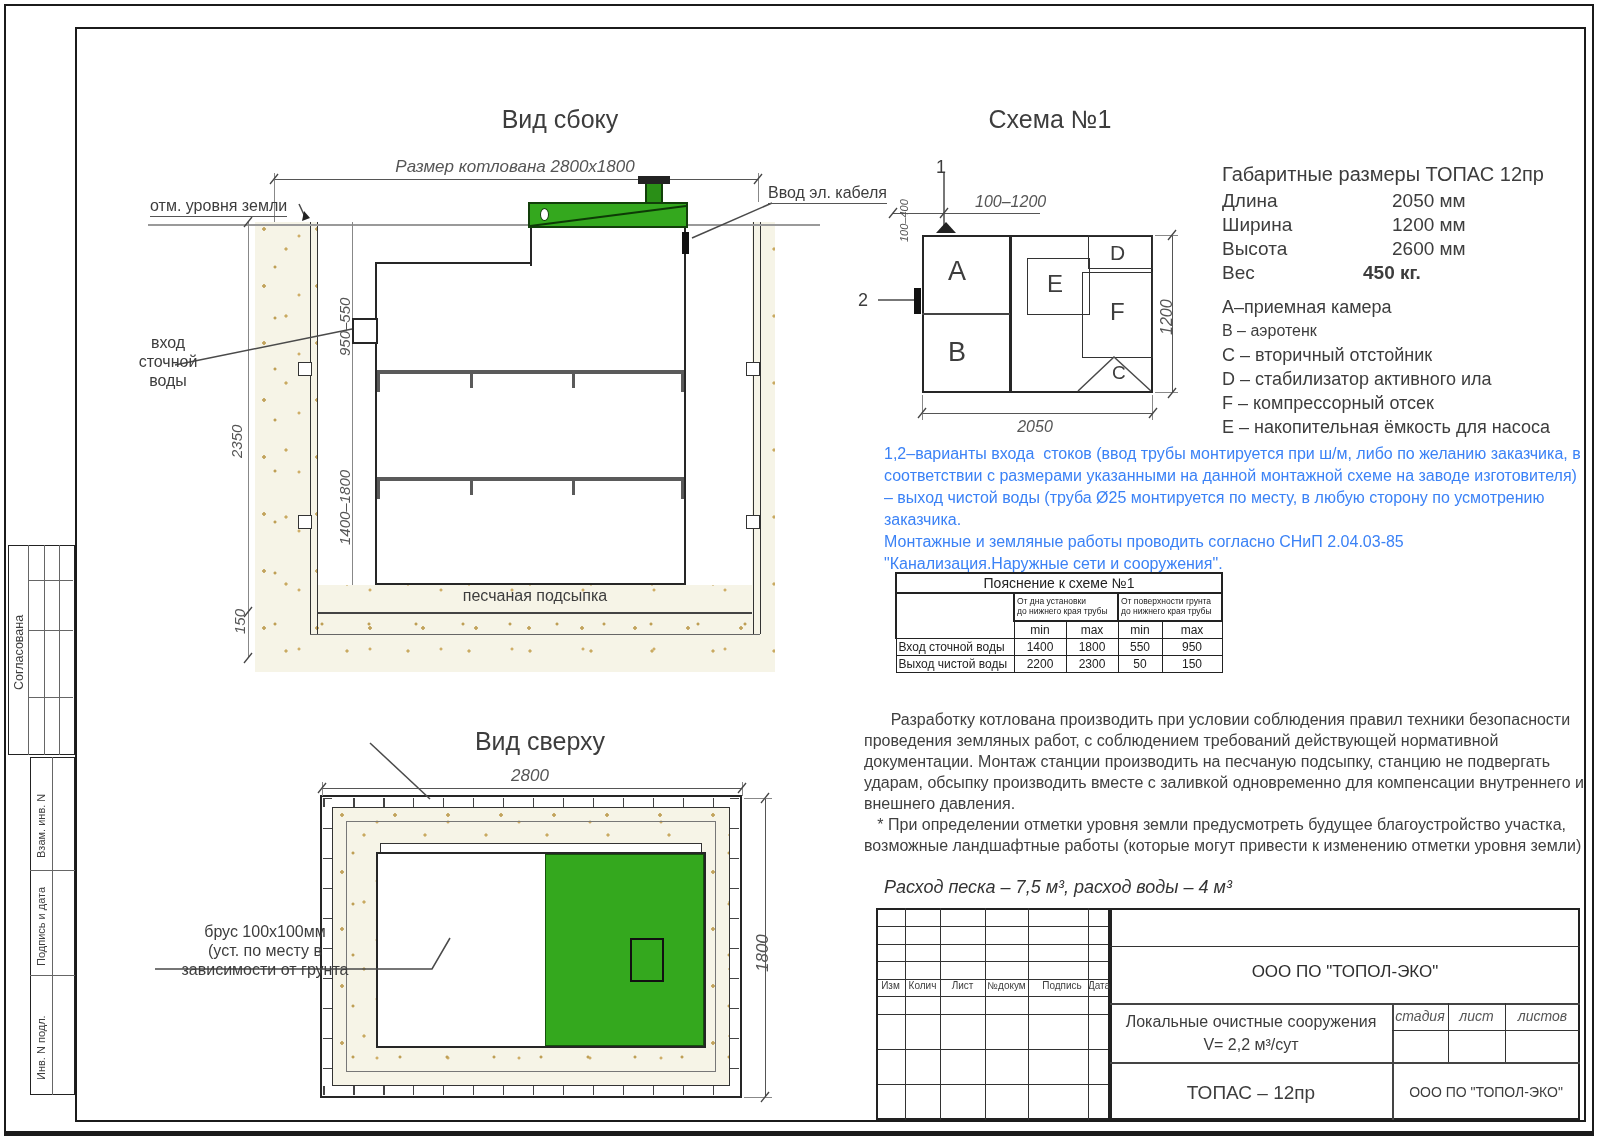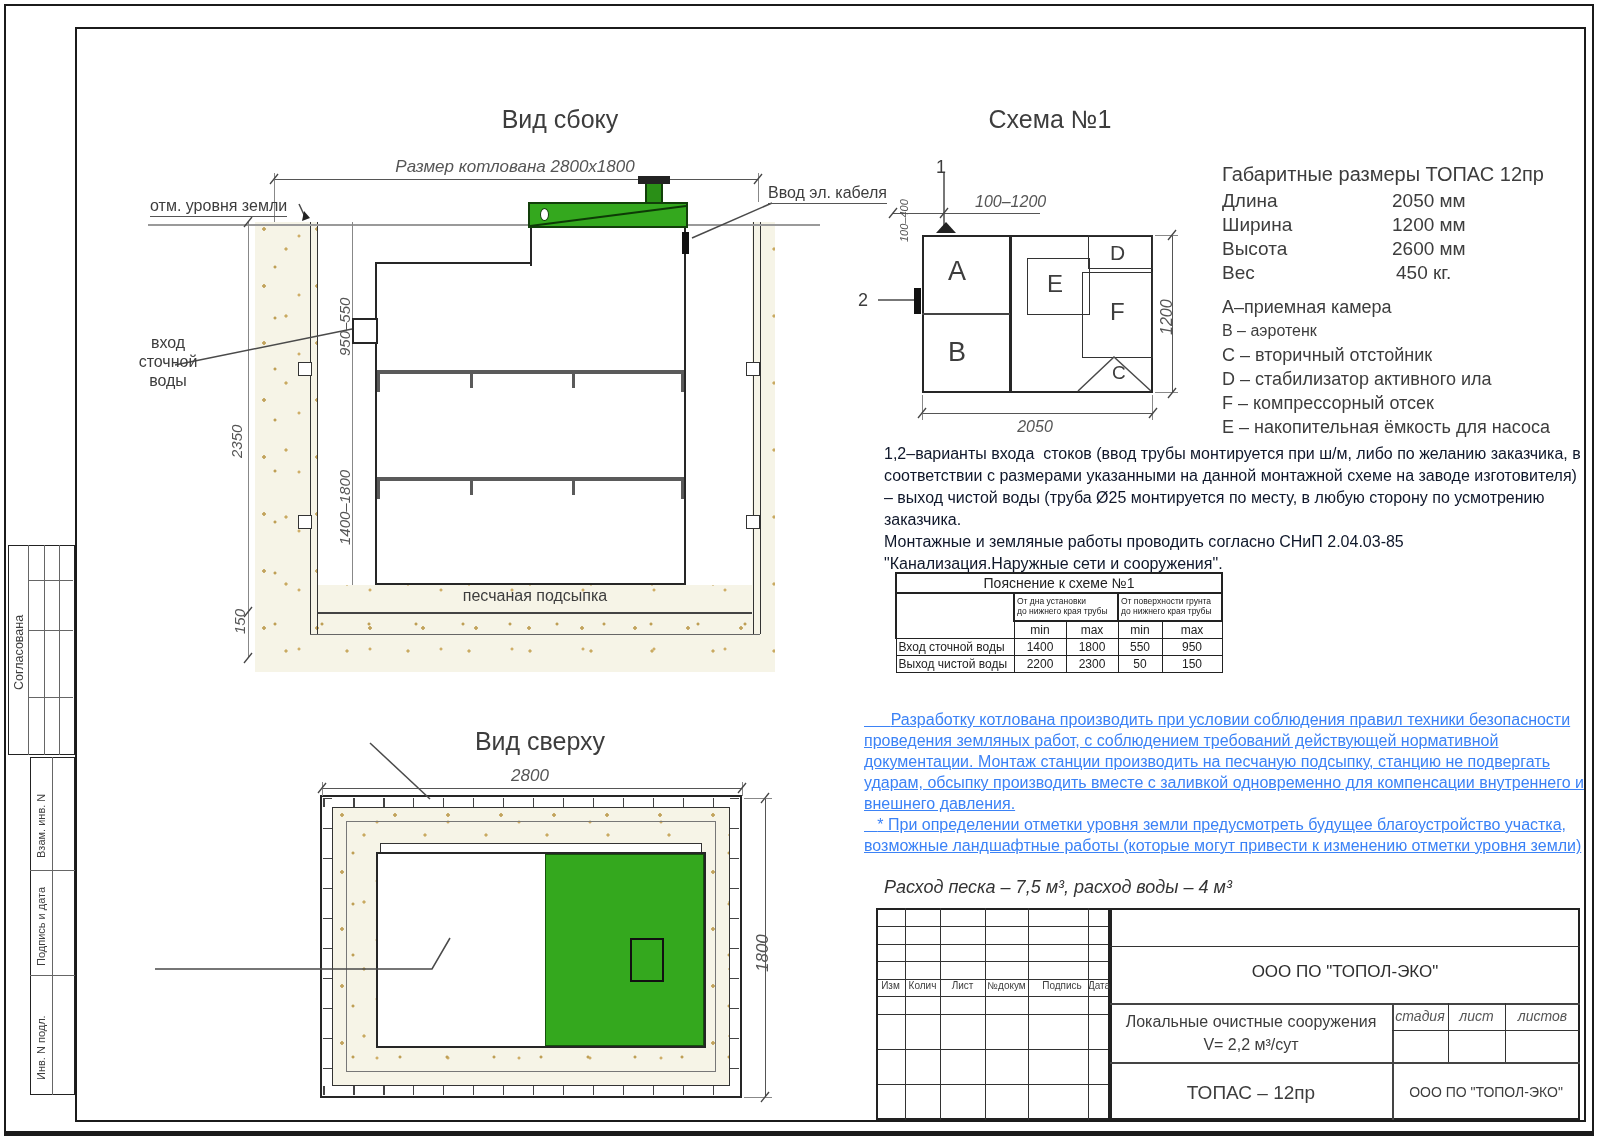--- a/index.html
+++ b/index.html
@@ -154,30 +154,30 @@
   <div class="rv it z6" style="left:1158px;top:335px;font-size:16px;">1200</div>
 
   <div class="lbl z6" style="left:1222px;top:162px;font-size:20px;">Габаритные размеры ТОПАС 12пр</div>
   <div class="lbl z6" style="left:1222px;top:190px;font-size:19px;">Длина</div>
   <div class="lbl z6" style="left:1392px;top:190px;font-size:19px;">2050 мм</div>
   <div class="lbl z6" style="left:1222px;top:214px;font-size:19px;">Ширина</div>
   <div class="lbl z6" style="left:1392px;top:214px;font-size:19px;">1200 мм</div>
   <div class="lbl z6" style="left:1222px;top:238px;font-size:19px;">Высота</div>
   <div class="lbl z6" style="left:1392px;top:238px;font-size:19px;">2600 мм</div>
   <div class="lbl z6" style="left:1222px;top:262px;font-size:19px;">Вес</div>
-  <div class="lbl z6" style="left:1396px;top:262px;font-size:19px;">450 кг.</div>
+  <div class="lbl z6" style="left:1363px;top:262px;font-size:19px;font-weight:bold;">450 кг.</div>
 
   <div class="lbl z6" style="left:1222px;top:297px;font-size:18px;">A–приемная  камера</div>
   <div class="lbl z6" style="left:1222px;top:321px;font-size:16px;">B – аэротенк</div>
   <div class="lbl z6" style="left:1222px;top:345px;font-size:18px;">C – вторичный отстойник</div>
   <div class="lbl z6" style="left:1222px;top:369px;font-size:18px;">D – стабилизатор активного  ила</div>
   <div class="lbl z6" style="left:1222px;top:393px;font-size:18px;">F  – компрессорный отсек</div>
   <div class="lbl z6" style="left:1222px;top:417px;font-size:18px;">E – накопительная ёмкость для насоса</div>
 
-  <div class="lbl pre z6" style="left:884px;top:443px;width:706px;font-size:16px;line-height:22px;color:#0f172a;">1,2–варианты входа  стоков (ввод трубы монтируется при ш/м, либо по желанию заказчика, в
+  <div class="lbl pre z6" style="left:884px;top:443px;width:706px;font-size:16px;line-height:22px;color:#3b82f6;">1,2–варианты входа  стоков (ввод трубы монтируется при ш/м, либо по желанию заказчика, в
 соответствии с размерами указанными на данной монтажной схеме на заводе изготовителя)
 – выход чистой воды (труба Ø25 монтируется по месту, в любую сторону по усмотрению
 заказчика.
 Монтажные и земляные работы проводить согласно СНиП 2.04.03-85
 "Канализация.Наружные сети и сооружения".</div>
 
   <table class="ptab" style="left:895px;top:572px;">
     <tbody>
         <tr>
           <td colspan="5" class="bthick" style="font-size:14px;height:20px;">Пояснение к схеме №1</td>
@@ -205,21 +205,21 @@
     <tr style="height:17px;">
       <td style="text-align:left;">Выход чистой воды</td>
       <td>2200</td>
       <td>2300</td>
       <td>50</td>
       <td>150</td>
     </tr>
   </tbody>
     </table>
 
-  <div class="lbl pre z6" style="left:864px;top:709px;width:732px;font-size:16px;line-height:21px;color:#3b82f6;text-decoration:underline;">      Разработку котлована производить при условии соблюдения правил техники безопасности
+  <div class="lbl pre z6" style="left:864px;top:709px;width:732px;font-size:16px;line-height:21px;color:#404040;">      Разработку котлована производить при условии соблюдения правил техники безопасности
 проведения земляных работ, с соблюдением требований действующей нормативной
 документации. Монтаж станции производить на песчаную подсыпку, станцию не подвергать
 ударам, обсыпку производить вместе с заливкой одновременно для компенсации внутреннего и
 внешнего давления.
    * При определении отметки уровня земли предусмотреть будущее благоустройство участка,
 возможные ландшафтные работы (которые могут привести к изменению отметки уровня земли)</div>
 
   <div class="lbl ctr z6" style="left:440px;top:726px;width:200px;font-size:25px;">Вид сверху</div>
   <div class="box" style="left:320px;top:795px;width:422px;height:303px;border-width:2.2px;"></div>
   <div class="tick-h" style="left:323px;top:798px;width:416px;height:9px;"></div>
@@ -233,20 +233,23 @@
   <div class="abs" style="left:545px;top:854px;width:159px;height:192px;background:#34a81e;border:1.5px solid #16520d;"></div>
   <div class="abs nofill" style="left:630px;top:938px;width:34px;height:44px;border:2px solid #111;position:absolute;"></div>
   <div class="hl" style="left:322px;top:788px;width:420px;background:#555;"></div>
   <div class="vl" style="left:322px;top:782px;height:14px;background:#888;"></div>
   <div class="vl" style="left:742px;top:782px;height:14px;background:#888;"></div>
   <div class="lbl it ctr z6" style="left:470px;top:766px;width:120px;font-size:17px;">2800</div>
   <div class="vl" style="left:765px;top:798px;height:300px;background:#555;"></div>
   <div class="hl" style="left:744px;top:798px;width:28px;background:#888;"></div>
   <div class="hl" style="left:744px;top:1097px;width:28px;background:#888;"></div>
   <div class="rv it z6" style="left:753px;top:972px;font-size:17px;">1800</div>
+  <div class="lbl pre ctr z6" style="left:115px;top:922px;width:300px;font-size:16px;">брус 100х100мм
+(уст. по месту в
+зависимости от грунта</div>
 
   <div class="lbl it z6" style="left:884px;top:877px;font-size:18px;color:#333;">Расход песка – 7,5 м³, расход воды – 4 м³</div>
 
   <div class="revgrid" style="left:876px;top:908px;width:234px;height:212px;"></div>
   <div class="vl" style="left:905px;top:908px;height:212px;background:#333;"></div>
   <div class="vl" style="left:940px;top:908px;height:212px;background:#333;"></div>
   <div class="vl" style="left:985px;top:908px;height:212px;background:#333;"></div>
   <div class="vl" style="left:1028px;top:908px;height:212px;background:#333;"></div>
   <div class="vl" style="left:1088px;top:908px;height:212px;background:#333;"></div>
   <div class="lbl ctr z6" style="left:876px;top:980px;width:29px;font-size:10px;">Изм</div>

